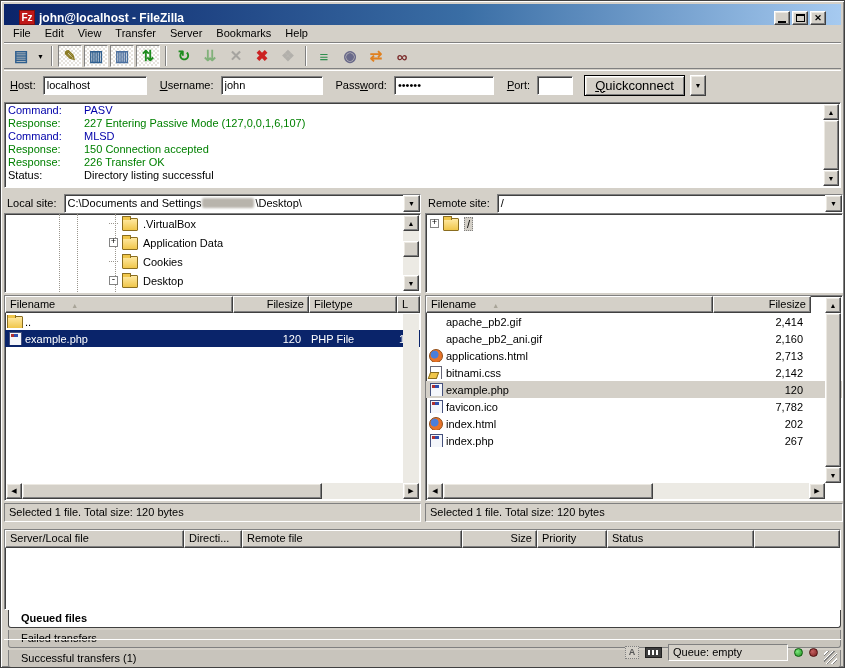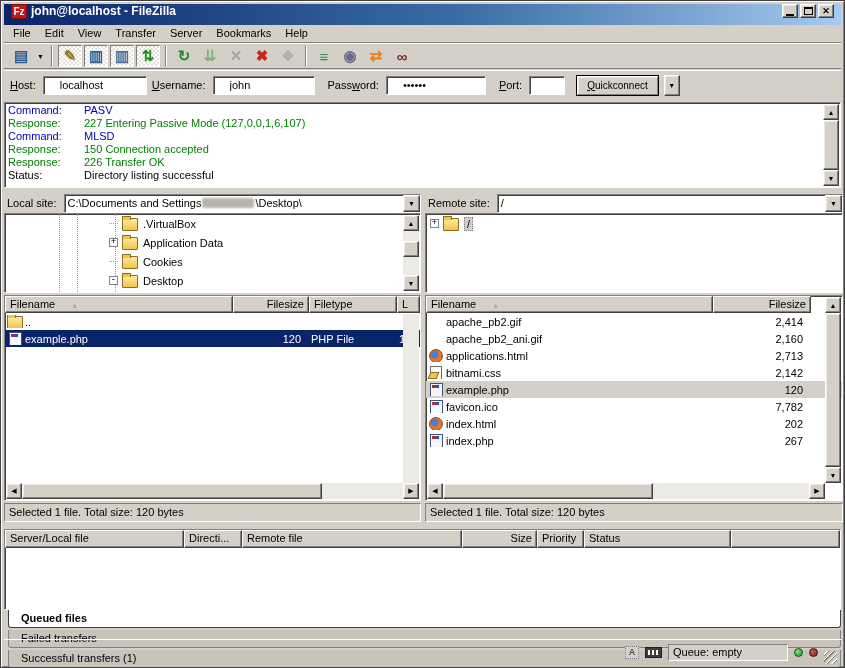--- a/index.html
+++ b/index.html
@@ -10,21 +10,21 @@
   
   .outset1 { border:1px solid #fff; border-right-color:#404040; border-bottom-color:#404040;
              box-shadow: inset -1px -1px 0 #808080, inset 1px 1px 0 #ece9e2; background:#d4d0c8; }
   .inset1  { border:1px solid #808080; border-right-color:#fff; border-bottom-color:#fff; background:#d4d0c8; }
   .inset2  { border:1px solid #808080; border-right-color:#fff; border-bottom-color:#fff;
              box-shadow: inset 1px 1px 0 #404040; background:#fff; }
 
   
   .titlebar { position:absolute; left:3px; top:3px; right:3px; height:21px;
               background:linear-gradient(90deg,#0a246a,#3a6ea5 55%,#a6caf0);
-              display:flex; align-items:flex-start; padding:0 7px; }
+              display:flex; align-items:flex-end; padding:0 15px; }
   .appicon { width:16px; height:15px; background:#bf1818; border:1px solid #7d0f0f; color:#fff;
              font-weight:bold; font-size:10px; line-height:13px; text-align:center; margin-right:4px; flex:none; }
   .wtitle { color:#fff; font-weight:bold; font-size:12px; flex:1; white-space:nowrap; overflow:hidden; }
   .winbtns { display:flex; gap:2px; }
   .wbtn { width:16px; height:14px; display:flex; align-items:center; justify-content:center;
           font-size:9px; font-weight:bold; color:#000; }
   .glyph-min { width:8px; height:2px; background:#000; margin-top:7px; }
   .glyph-max { width:9px; height:8px; border:1px solid #000; border-top-width:2px; }
 
   
@@ -43,22 +43,22 @@
   .tbtn.disabled { opacity:.45; }
   .tdrop { width:13px; height:22px; display:flex; align-items:center; justify-content:center; font-size:7px; color:#000; }
   .tsep { width:2px; height:20px; border-left:1px solid #808080; border-right:1px solid #fff; margin:0 4px; }
 
   
   .qcbar { position:absolute; left:3px; top:69px; right:3px; height:29px; display:flex;
            align-items:center; padding-left:6px; border-top:1px solid #fff; gap:5px; }
   .qcbar label { margin-right:2px; }
   .tfield { height:19px; border:1px solid #808080; border-right-color:#fff; border-bottom-color:#fff;
             box-shadow: inset 1px 1px 0 #404040; background:#fff; font-family:"Liberation Sans",sans-serif;
-            font-size:11px; padding:1px 16px; outline:none; }
-  .qcbtn { height:21px; padding:2px 10px; font-size:10px; background:#d4d0c8;
+            font-size:11px; padding:1px 3px; outline:none; }
+  .qcbtn { height:21px; padding:2px 10px; font-size:13px; background:#d4d0c8;
            border:1px solid #000; box-shadow: inset 1px 1px 0 #fff, inset -1px -1px 0 #808080, inset 2px 2px 0 #ece9e2; }
   .qcdrop { width:16px; height:21px; display:flex; align-items:center; justify-content:center; font-size:7px; }
 
   
   .log { position:absolute; left:3px; top:101px; right:3px; height:86px; overflow:hidden; }
   .logline { display:flex; line-height:13px; padding-left:3px; white-space:nowrap; }
   .loglabel { width:76px; flex:none; }
   .logscroll { position:absolute; right:1px; top:1px; width:16px; bottom:1px; background:#eceae4; }
 
   
@@ -193,21 +193,21 @@
       <span class="tsep"></span>
       <span class="tbtn" style="color: rgb(47, 143, 79);">≡</span>
       <span class="tbtn" style="color: rgb(106, 106, 138);">◉</span>
       <span class="tbtn" style="color: rgb(224, 128, 32);">⇄</span>
       <span class="tbtn" style="color: rgb(123, 43, 43);">∞</span>
     </div>
 
   <div class="qcbar">
     <label><u>H</u>ost:</label>
     <input class="tfield" style="width: 104px;" value="localhost">
-    <label style=""><u>U</u>sername:</label>
+    <label style="margin-left:8px"><u>U</u>sername:</label>
     <input class="tfield" style="width: 102px;" value="john">
     <label style="margin-left:8px">Pass<u>w</u>ord:</label>
     <input class="tfield" style="width: 100px;" value="••••••">
     <label style="margin-left:8px"><u>P</u>ort:</label>
     <input class="tfield" style="width: 36px;" value="">
     <button class="qcbtn" style="margin-left:6px"><u>Q</u>uickconnect</button>
     <span class="qcdrop outset1">
         <span>▼</span>
       </span>
   </div>
@@ -463,21 +463,21 @@
 
   <div class="statusline inset1" style="left:3px; width:417px">Selected 1 file. Total size: 120 bytes</div>
   <div class="statusline inset1" style="left:424px; width:418px">Selected 1 file. Total size: 120 bytes</div>
 
   <div class="queue inset2">
     <div class="qhead" id="qhead">
         <span class="hcell" style="width: 179px;">Server/Local file</span>
         <span class="hcell" style="width: 58px;">Directi...</span>
         <span class="hcell" style="width: 220px;">Remote file</span>
         <span class="hcell r" style="width: 75px;">Size</span>
-        <span class="hcell" style="width: 47px;">Priority</span>
+        <span class="hcell" style="width: 70px;">Priority</span>
         <span class="hcell" style="width: 147px;">Status</span>
         <span class="hcell" style="flex: 1 1 0%;"></span>
       </div>
   </div>
   <div class="tabs" id="tabs">
       <span class="tab active">Queued files</span>
       <span class="tab">Failed transfers</span>
       <span class="tab">Successful transfers (1)</span>
     </div>
 

